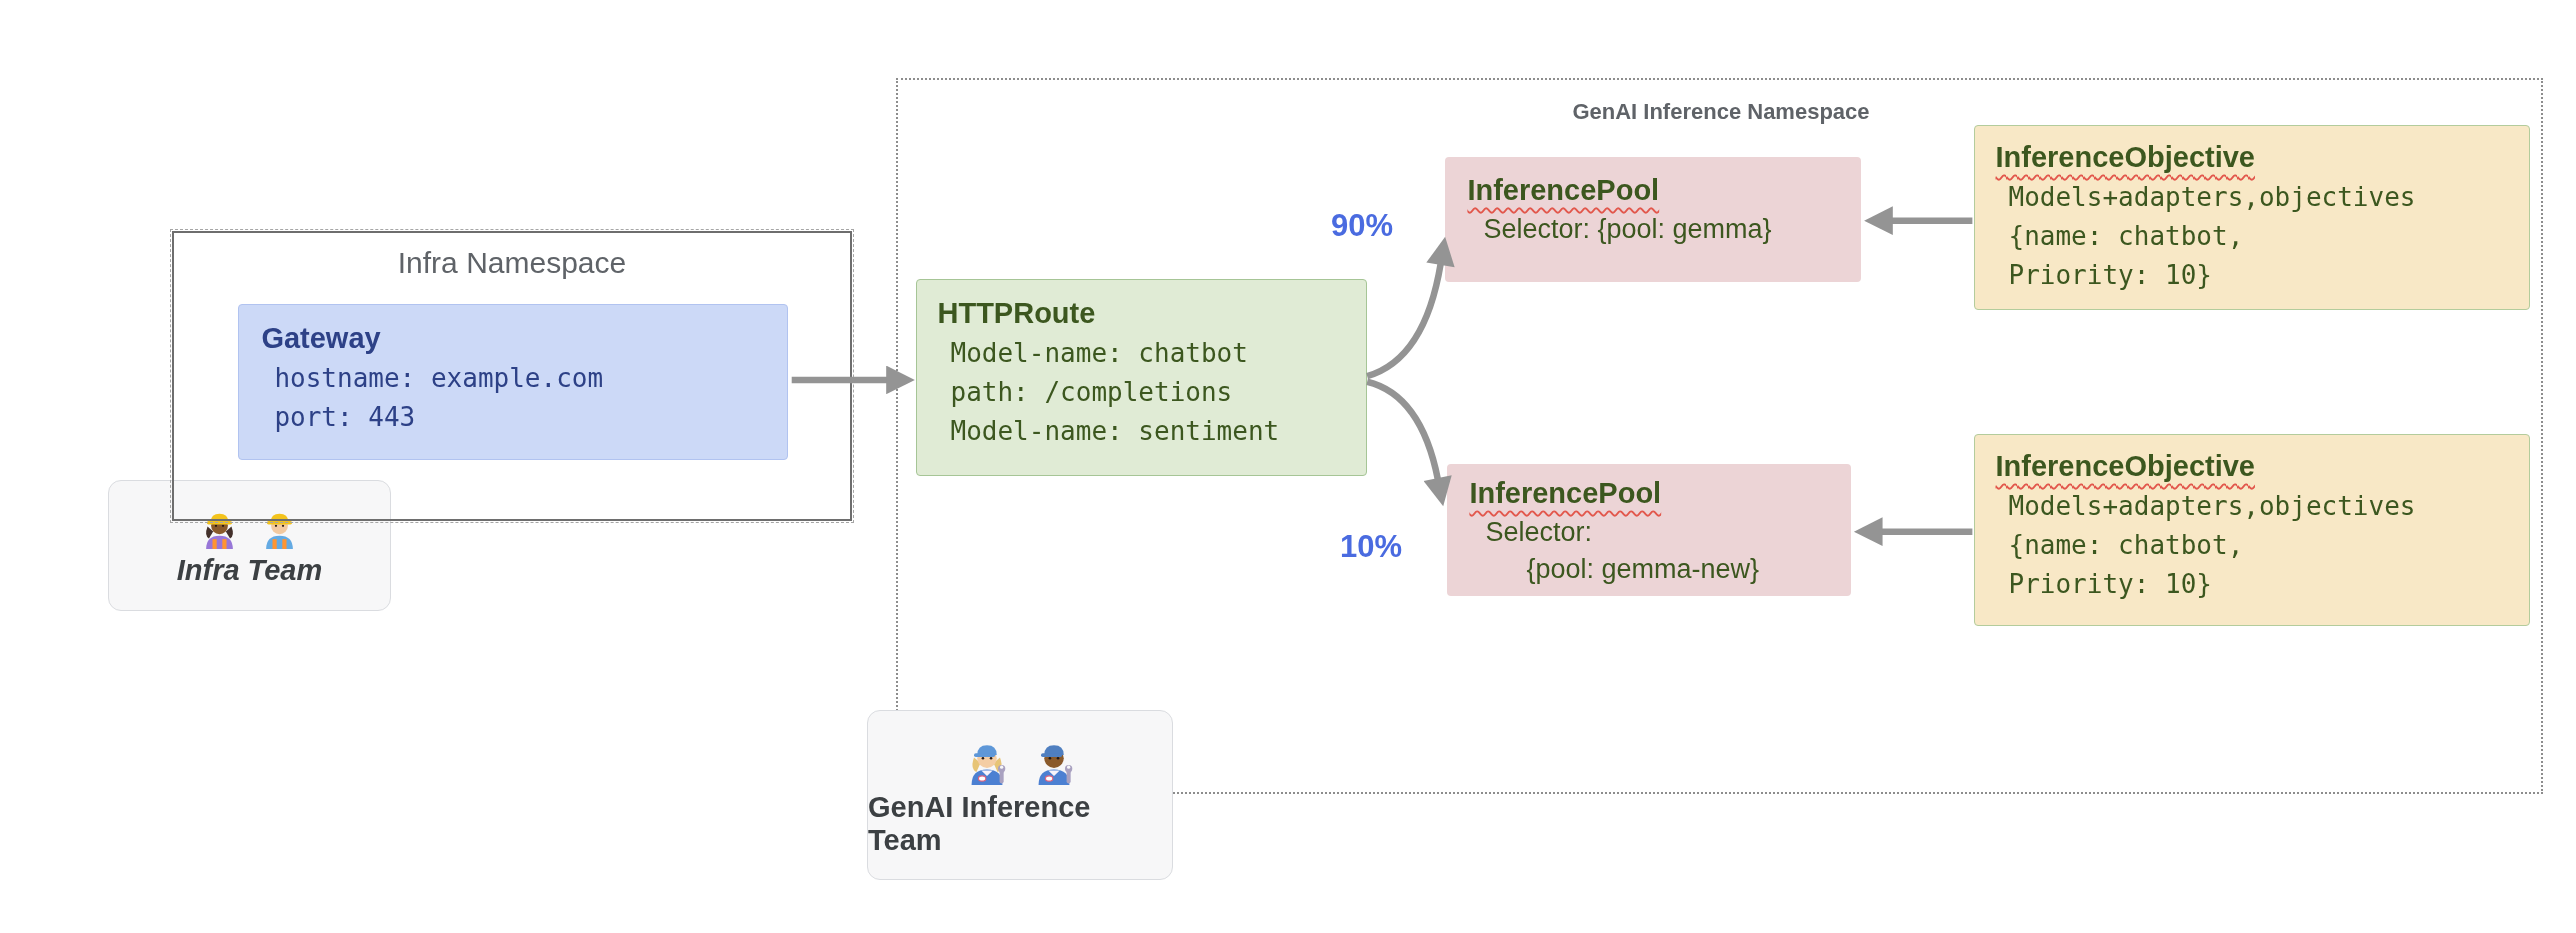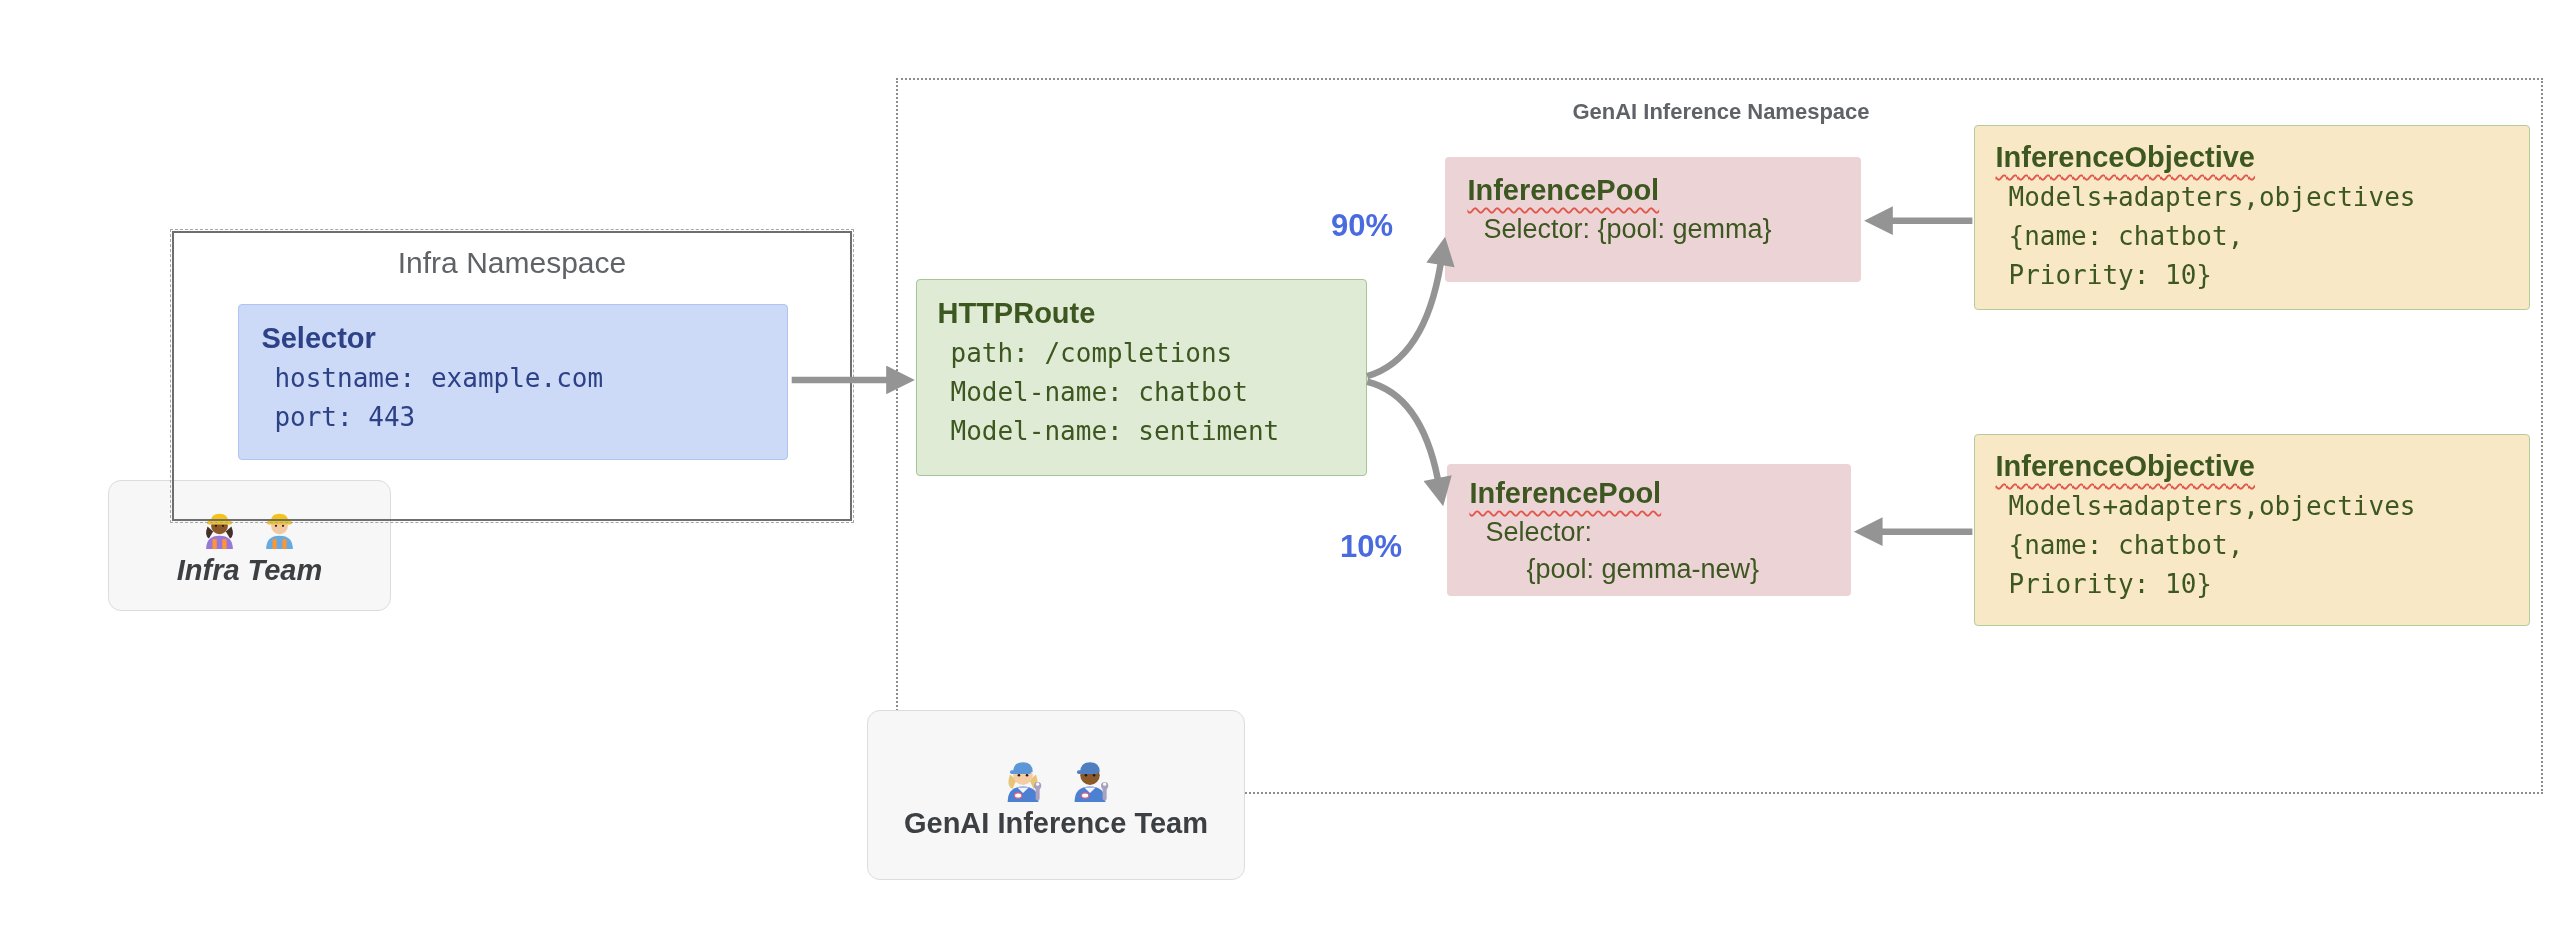--- a/index.html
+++ b/index.html
@@ -95,21 +95,21 @@
   .pct-90 { left: 1306px; top: 208px; }
   .pct-10 { left: 1315px; top: 529px; }
 
   
   .team {
     background: var(--team_bg); border: 1.9px solid var(--team_border);
     border-radius: 13px; display: flex; flex-direction: column;
     align-items: center; justify-content: center; gap: 5.6px;
   }
   .infra-team { left: 108px; top: 480px; width: 283px; height: 131px; z-index: 1; font-style: italic; }
-  .genai-team { left: 867px; top: 710px; width: 378px; height: 170px; z-index: 2; }
+  .genai-team { left: 867px; top: 710px; width: 306px; height: 170px; z-index: 2; }
   .team .icons { display: flex; gap: 15px; align-items: flex-end; }
   .infra-team .person { width: 45px; height: 45px; }
   .genai-team .person { width: 52px; height: 52px; }
   .team .team-label { font-size: 29px; font-weight: 700; color: var(--team_text); }
 
   
   .arrow-layer { left: 0; top: 0; width: 2576px; height: 933px; z-index: 5; pointer-events: none; }
 </style>
 </head>
 <body>
@@ -142,32 +142,32 @@
       </svg>
     </div>
     <div class="team-label">Infra Team</div>
   </div>
 
   <div class="abs infra-ns">
     <div class="infra-ns-title">Infra Namespace</div>
   </div>
 
   <div class="abs rbox gateway">
-    <div class="box-title">Selector</div>
+    <div class="box-title">Gateway</div>
     <div class="mono">hostname: example.com</div>
     <div class="mono">port: 443</div>
   </div>
 
   <div class="abs genai-ns"></div>
   <div class="abs genai-ns-title">GenAI Inference Namespace</div>
 
   <div class="abs rbox httproute">
     <div class="box-title">HTTPRoute</div>
+    <div class="mono">Model-name: chatbot</div>
     <div class="mono">path: /completions</div>
-    <div class="mono">Model-name: chatbot</div>
     <div class="mono">Model-name: sentiment</div>
   </div>
 
   <div class="abs pct pct-90">90%</div>
   <div class="abs pct pct-10">10%</div>
 
   <div class="abs rbox pool pool-top">
     <div class="box-title"><span class="squiggle">InferencePool</span></div>
     <div class="sans-line">Selector: {pool: gemma}</div>
   </div>

